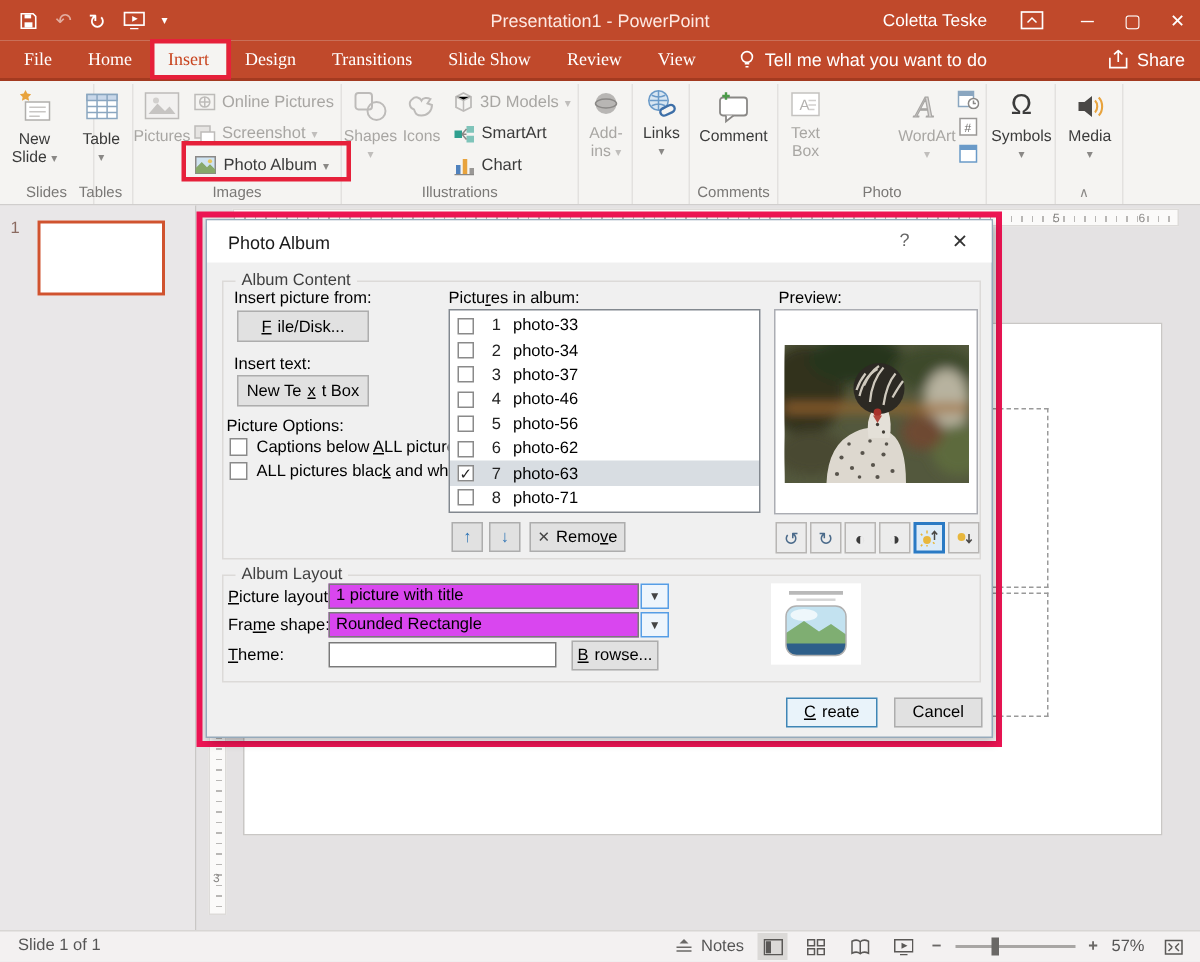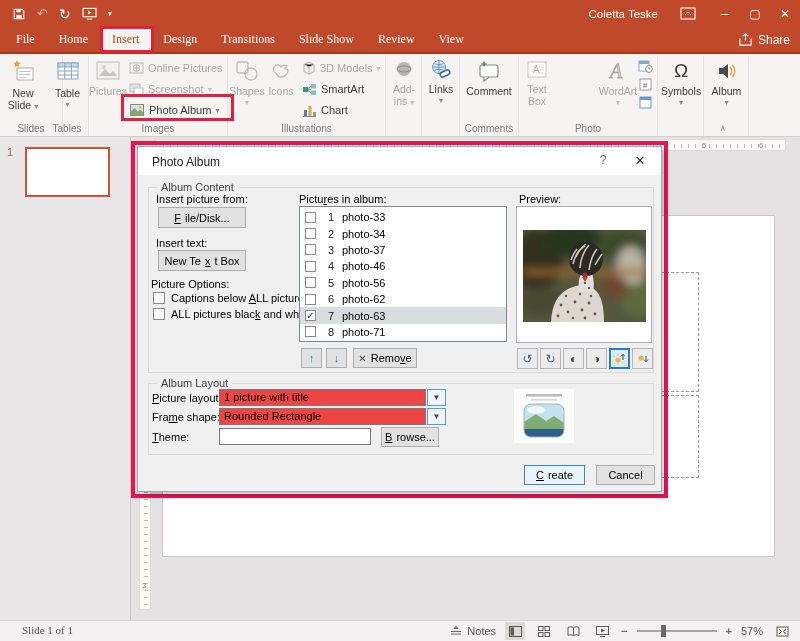--- a/index.html
+++ b/index.html
@@ -67,21 +67,21 @@
             background-image:repeating-linear-gradient(to bottom,#b9b7b5 0 1px,transparent 1px 7px);
             background-size:4px 100%; background-position:4px 0; background-repeat:no-repeat; }
   .rnum { position:absolute; font-size:8px; color:#8a8886; }
   .slide { position:absolute; left:31px; top:78px; width:613px; height:342px; background:#fff;
            border:1px solid #c9c7c5; }
   .ph { position:absolute; border:1px dashed #9a9a9a; background:transparent; }
 
   
   .statusbar { position:absolute; left:0; bottom:0; right:0; height:21px; background:#f3f1f1;
                border-top:1px solid #d8d6d4; font-size:11px; color:#555; }
-  .sb-left { position:absolute; left:22px; top:3px;font-family:Liberation Serif, serif; }
+  .sb-left { position:absolute; left:12px; top:3px; }
   .sb-right { position:absolute; right:8px; top:0; height:20px; display:flex; align-items:center; gap:9px; }
   .sb-ic { display:flex; align-items:center; justify-content:center; width:20px; height:18px; }
   .sb-ic.on { background:#dbd9d7; }
   .zoom-track { position:relative; width:80px; height:2px; background:#a8a6a4; }
   .zoom-handle { position:absolute; left:24px; top:-5px; width:5px; height:12px; background:#6a6866; }
 
   
   .dialog { position:absolute; left:137px; top:146px; width:525px; height:346px; background:#f0f0f0;
             border:1px solid #96aabb; box-shadow:2px 3px 6px rgba(0,0,0,.25); z-index:31; font-size:11px; color:#000; }
   .dlg-title { position:absolute; left:0; top:0; right:0; height:28px; background:#fff; }
@@ -96,21 +96,21 @@
   .btn.default { border:1px solid #3f85b5; background:#e9f3fa; }
   .cbrow { position:absolute; display:flex; align-items:center; gap:6px; white-space:nowrap; }
   .cbx { width:12px; height:12px; background:#fff; border:1px solid #8a8a8a; display:inline-flex;
          align-items:center; justify-content:center; font-size:10px; color:#222; }
   .listbox { position:absolute; left:161px; top:59px; width:208px; height:136px; background:#fff;
              border:1px solid #82888f; overflow:hidden; padding-top:2px; }
   .lrow { display:flex; align-items:center; gap:8px; height:16.4px; padding-left:5px; }
   .lrow.sel { background:#d8dde2; }
   .lrow .cbx { width:11px; height:11px; }
   .lrow .n { width:10px; text-align:right; color:#222; }
-  .combo { position:absolute; height:17px; background:#ef4444; border:1px solid #7a7a7a;
+  .combo { position:absolute; height:17px; background:#d946ef; border:1px solid #7a7a7a;
            font-size:11px; line-height:15px; padding-left:4px; }
   .combo-arrow { position:absolute; width:19px; height:17px; background:#eef5fc; border:1px solid #569de5;
                  display:flex; align-items:center; justify-content:center; font-size:8px; color:#444; }
   .tinput { position:absolute; height:17px; background:#fff; border:1px solid #7a7a7a; font-size:11px;
             padding-left:4px; font-family:"Liberation Sans",sans-serif; }
   .prevbox { position:absolute; left:378px; top:59px; width:136px; height:137px; background:#fff;
              border:1px solid #abadb3; }
   .adjbtn { position:absolute; top:201px; width:21px; height:21px; background:#ececec; border:1px solid #b8b6b4;
             display:flex; align-items:center; justify-content:center; font-size:12px; color:#4a6a8a; }
   .adjbtn.sel { border:2px solid #2a7ac4; background:#dcebf8; }
@@ -130,20 +130,21 @@
         </svg>
       <span class="g dim">↶</span>
       <span class="g" style="font-size:14px">↻</span>
       <svg width="15" height="13" viewBox="0 0 16 14">
           <rect x="1" y="1.5" width="14" height="9" fill="none" stroke="#fff" stroke-width="1.2"></rect>
           <path d="M6.5 4l4 2-4 2z" fill="#fff"></path>
           <path d="M5 13h6" stroke="#fff"></path>
         </svg>
       <span class="g" style="font-size:8px">▾</span>
     </div>
+    <div class="tb-title">Presentation1 - PowerPoint</div>
     <div class="tb-right">
       <span class="tb-user">Coletta Teske</span>
       <svg width="16" height="14" viewBox="0 0 16 14" style="margin-right:14px">
           <rect x="1" y="1" width="14" height="11" fill="none" stroke="#fff" stroke-width="1.1"></rect>
           <path d="M5 8l3-3 3 3" fill="none" stroke="#fff"></path>
         </svg>
       <div class="winbtn">─</div>
       <div class="winbtn">▢</div>
       <div class="winbtn">✕</div>
     </div>
@@ -151,20 +152,27 @@
 
   <div class="tabrow">
     <div class="tab" style="margin-left:4px">File</div>
     <div class="tab">Home</div>
     <div class="tab active">Insert</div>
     <div class="tab">Design</div>
     <div class="tab">Transitions</div>
     <div class="tab">Slide Show</div>
     <div class="tab">Review</div>
     <div class="tab">View</div>
+    <div class="tellme">
+      <svg width="12" height="14" viewBox="0 0 12 14">
+          <circle cx="6" cy="5" r="3.6" fill="none" stroke="#fff" stroke-width="1.1"></circle>
+          <path d="M4.5 9.5h3M5 11.5h2" stroke="#fff"></path>
+        </svg>
+      <span>Tell me what you want to do</span>
+    </div>
     <div class="tabs-right">
       <div class="share">
         <svg width="15" height="13" viewBox="0 0 16 14">
             <path d="M2 6v7h12V6" fill="none" stroke="#fff" stroke-width="1.2"></path>
             <path d="M8 9V1M5 3.5L8 .8l3 2.7" fill="none" stroke="#fff" stroke-width="1.2"></path>
           </svg>
         <span>Share</span>
       </div>
 
     </div>
@@ -349,21 +357,21 @@
         <span class="bl"><span>Symbols</span><span class="car" style="display:block">▾</span></span>
       </div>
     </div>
 
     <div class="rgroup" style="left:704px;width:45px">
       <div class="bigbtn" style="left:5px;width:35px">
         <svg width="22" height="24" viewBox="0 0 22 24">
             <path d="M3 9v6h4l5 4V5L7 9z" fill="#4a4846"></path>
             <path d="M14 8c2 2 2 6 0 8M16.5 6c3 3 3 9 0 12" fill="none" stroke="#e8a33d" stroke-width="1.4"></path>
           </svg>
-        <span class="bl"><span>Album</span><span class="car" style="display:block">▾</span></span>
+        <span class="bl"><span>Media</span><span class="car" style="display:block">▾</span></span>
       </div>
     </div>
 
     <div class="collapse">∧</div>
   </div>
 
   <div class="annot" style="left:100px;top:26px;width:54px;height:27px"></div>
   <div class="annot" style="left:121px;top:94px;width:113px;height:27px"></div>
 
   <div class="thumbs">

